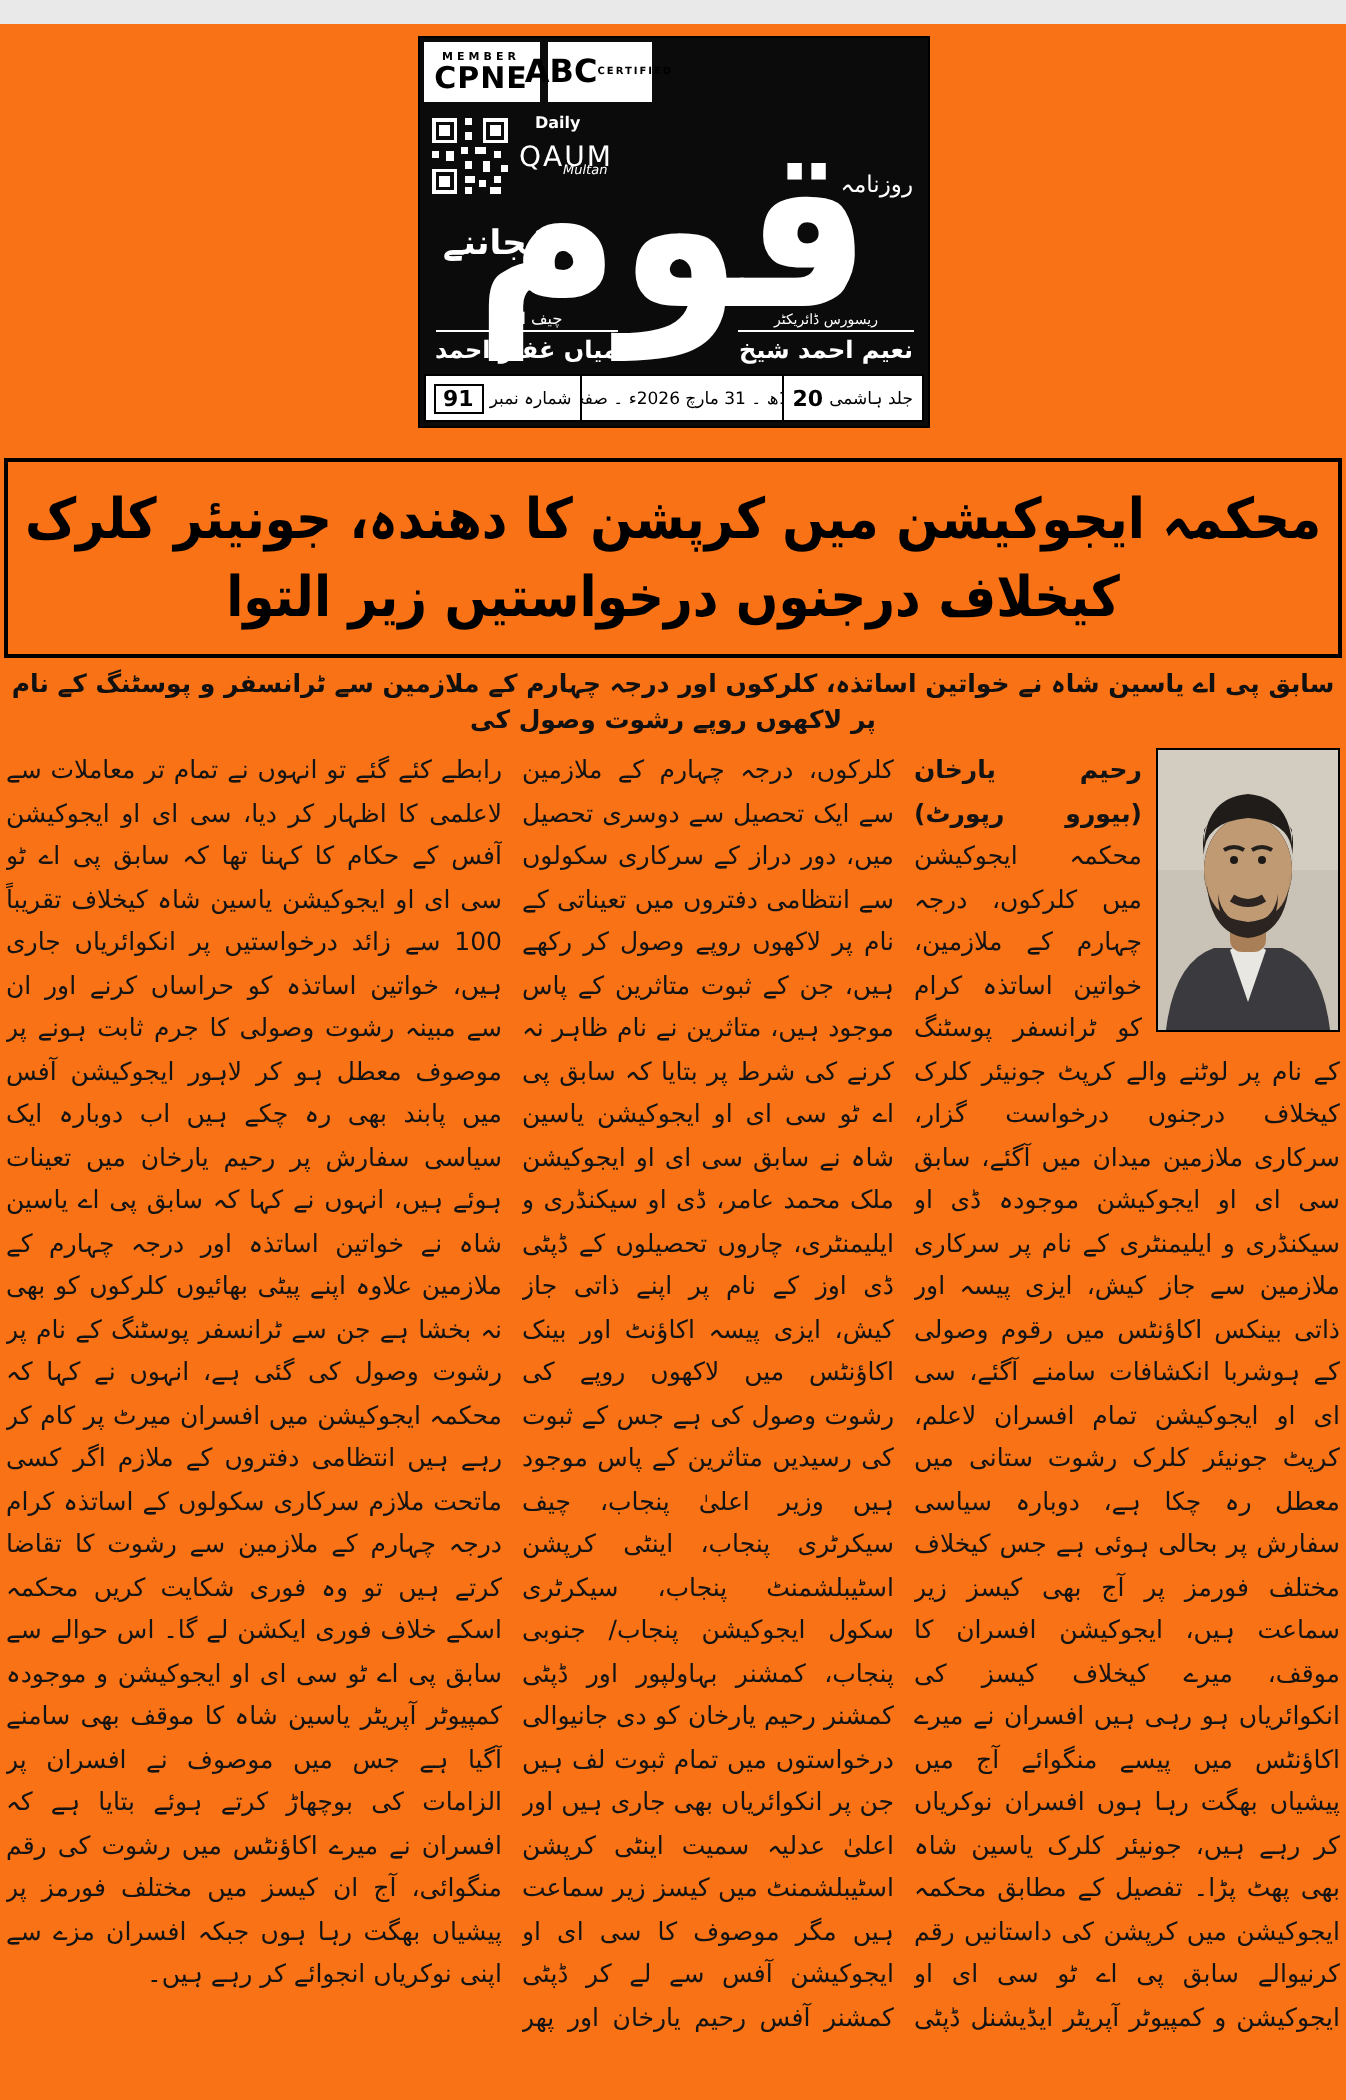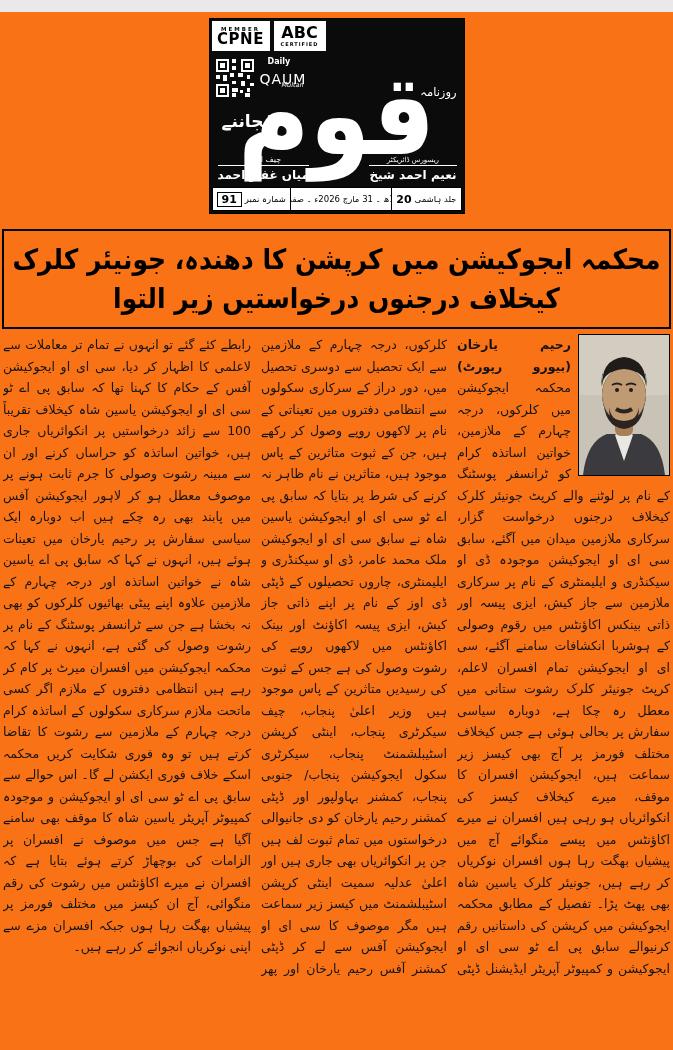--- a/index.html
+++ b/index.html
@@ -19,21 +19,21 @@
   .member-box {
     background:#fff; color:#000; width:58px; margin:2px; padding:1px 2px;
     display:flex; flex-direction:column; align-items:center; justify-content:center;
   }
   .member-box .member { font-size:5.5px; letter-spacing:2px; font-weight:700; }
   .member-box .cpne   { font-size:15px; font-weight:800; letter-spacing:0.5px; line-height:1; }
   .slogan { flex:1; display:flex; flex-direction:column; justify-content:center; direction:rtl; }
   .slogan div { border:1px solid #fff; font-size:6.8px; text-align:center; padding:1px 2px; line-height:1.35; white-space:nowrap; overflow:hidden; }
   .abc-box {
     background:#fff; color:#000; width:52px; margin:2px; padding:1px 2px;
-    display:flex; flex-direction:column; align-items:center; justify-content:center;
+    display:flex; flex-direction:row; align-items:center; justify-content:center;
   }
   .abc-box .abc { font-size:16px; font-weight:800; line-height:1; }
   .abc-box .certified { font-size:5px; letter-spacing:1px; font-weight:700; }
 
   .mast-mid { position:relative; height:134px; }
   .qr { position:absolute; left:6px; top:6px; }
   .daily-en  { position:absolute; left:58px; top:4px;  font-size:8px;  font-weight:700; }
   .qaum-en   { position:absolute; left:50px; top:18px; font-size:14px; letter-spacing:1px; }
   .multan-en { position:absolute; left:72px; top:28px; font-size:6.5px;font-style:italic; }
   .logo-urdu {
@@ -174,20 +174,21 @@
         <span>شمارہ نمبر</span>
         <span class="bar-num">91</span>
       </div>
     </div>
   </div>
 
   <div class="headline-box">
     <div class="h">محکمہ ایجوکیشن میں کرپشن کا دھندہ، جونیئر کلرک کیخلاف درجنوں درخواستیں زیر التوا</div>
   </div>
 
+  <div class="subhead1">سابق پی اے یاسین شاہ نے خواتین اساتذہ، کلرکوں اور درجہ چہارم کے ملازمین سے ٹرانسفر و پوسٹنگ کے نام پر لاکھوں روپے رشوت وصول کی</div>
 
   <div class="columns">
 
     <div class="col col-right">
       <div class="photo-frame">
         <svg width="90" height="140" viewBox="0 0 90 140">
           <rect width="90" height="140" fill="#c9c2b6"></rect>
           <rect width="90" height="60" fill="#d3ccc0"></rect>
           <path d="M4 140 Q8 106 28 99 L62 99 Q82 106 86 140 Z" fill="#3b3a3e"></path>
           <path d="M36 100 L45 126 L54 100 L50 97 L40 97 Z" fill="#e9e7e2"></path>

